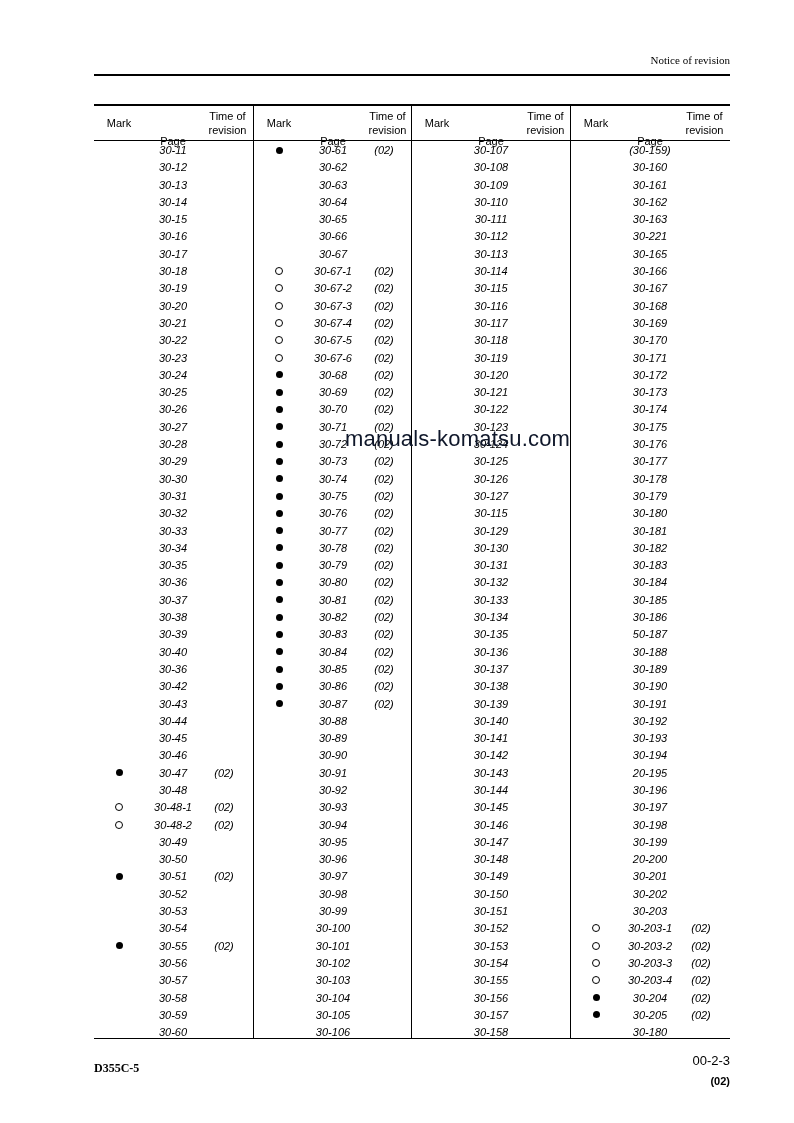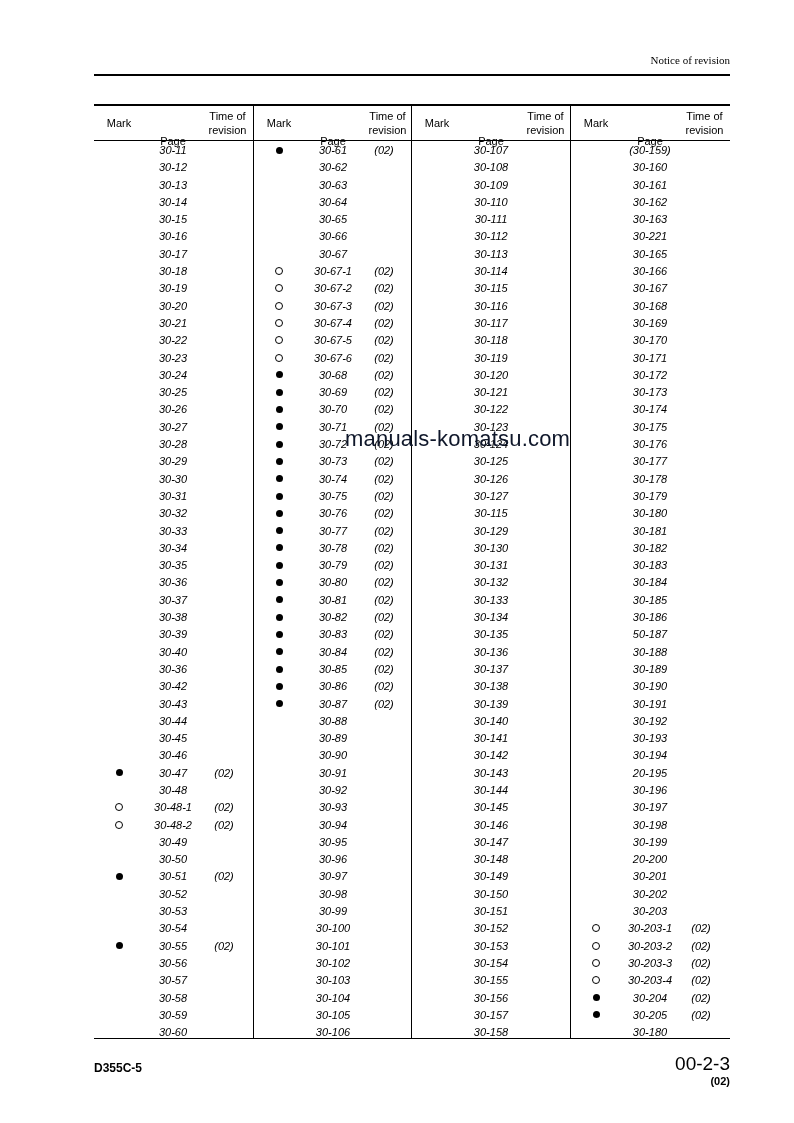--- a/index.html
+++ b/index.html
@@ -20,22 +20,22 @@
   .h-page { left: 50px; width: 58px; top: 28px; }
   .h-rev { left: 108px; width: 51px; top: 3px; }
   .rows { position: absolute; left: 0; right: 0; top: 36px; font-style: italic; }
   .row { position: relative; height: 17.3px; font-size: 11px; line-height: 17px; }
   .row .mark { position: absolute; left: 0; width: 50px; text-align: center; }
   .row .page { position: absolute; left: 50px; width: 58px; text-align: center; }
   .row .rev { position: absolute; left: 108px; width: 44px; text-align: center; }
   .dot-filled { display: inline-block; width: 7px; height: 7px; border-radius: 50%; background: #000; vertical-align: middle; margin-top: -2px; }
   .dot-open { display: inline-block; width: 6px; height: 6px; border-radius: 50%; border: 1px solid #000; vertical-align: middle; margin-top: -2px; }
   .watermark { position: absolute; left: 345px; top: 426px; font-size: 22px; color: #0f172a; letter-spacing: 0.2px; }
-  .foot-model { position: absolute; left: 94px; top: 1061px; font-size: 12px; font-weight: bold; }
-  .foot-page { position: absolute; right: 64px; top: 1053px; font-size: 19px; }
+  .foot-model { position: absolute; left: 94px; top: 1061px; font-size: 12px; font-weight: bold; font-family: Liberation Serif, serif; }
+  .foot-page { position: absolute; right: 64px; top: 1053px; font-size: 13px; }
   .foot-rev { position: absolute; right: 64px; top: 1075px; font-size: 11px; font-weight: bold; }
 </style>
 </head>
 <body>
 
 <div class="hdr-title">Notice of revision</div>
 <div class="top-rule"></div>
 
 <div class="tbl">
   <div class="group g1">

